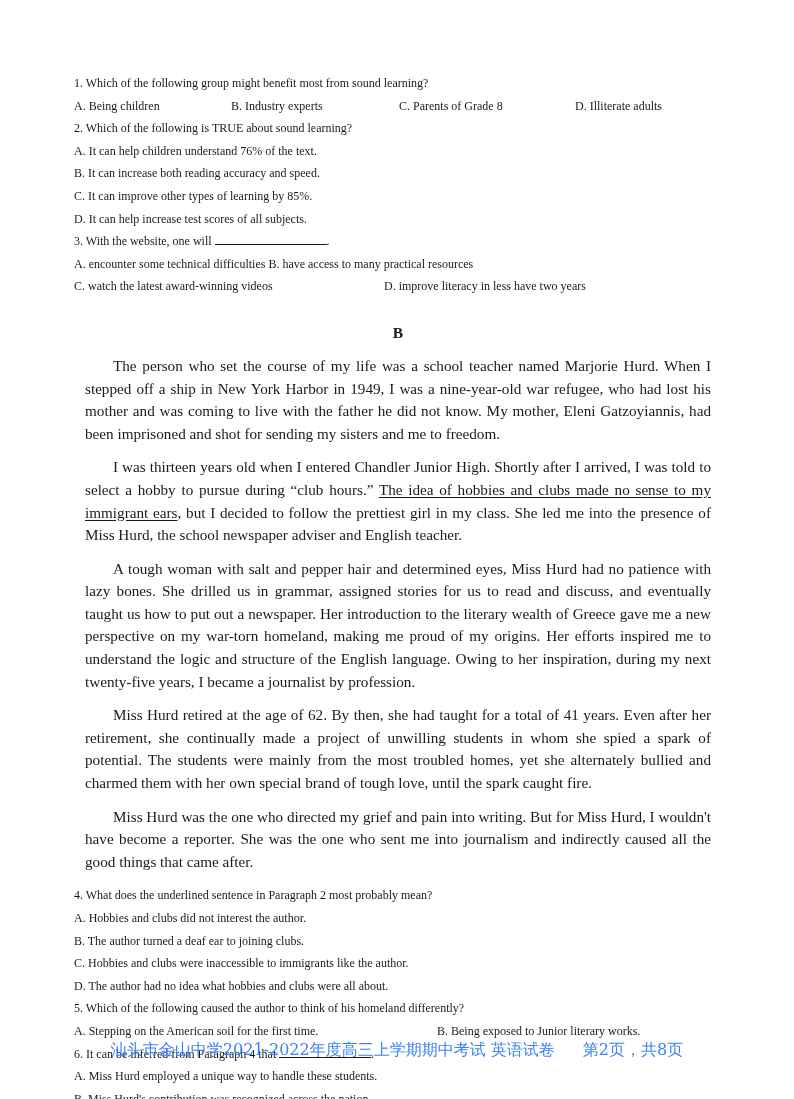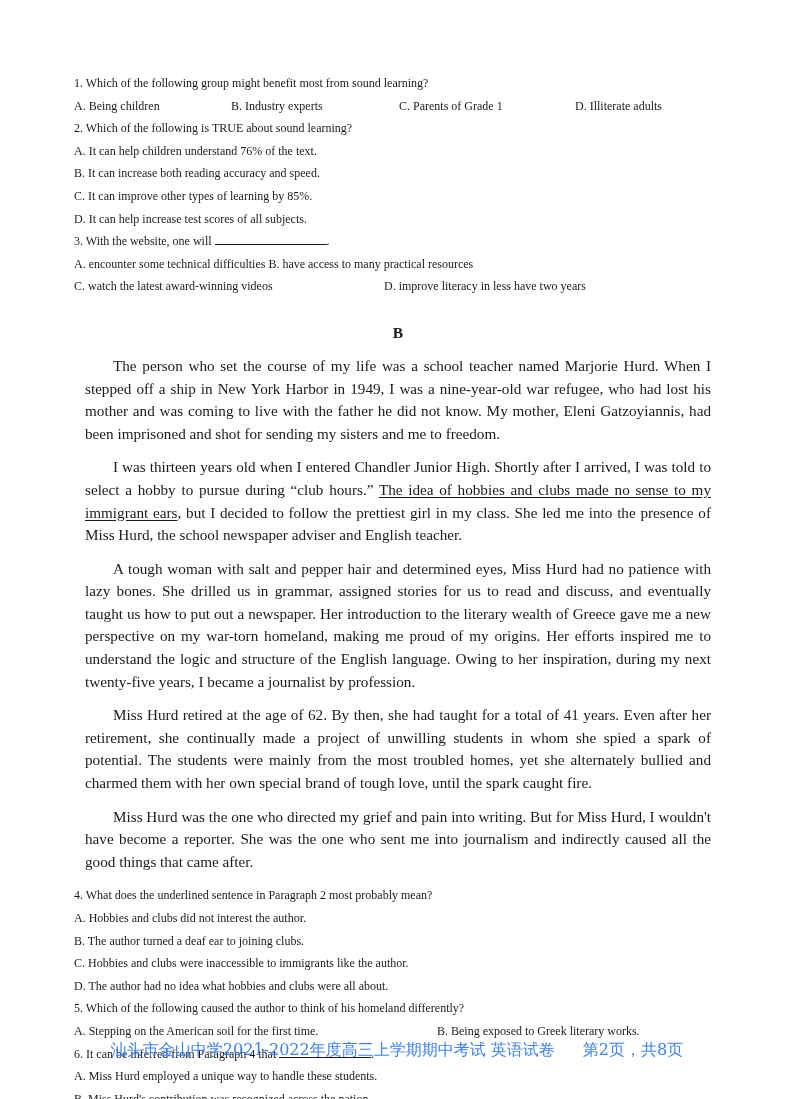--- a/index.html
+++ b/index.html
@@ -34,21 +34,21 @@
 </style>
 </head>
 <body>
 
 <div class="page">
 
   <div class="line">1. Which of the following group might benefit most from sound learning?</div>
   <div class="line">
     <span class="opt" style="left:0">A. Being children</span>
     <span class="opt" style="left:157px">B. Industry experts</span>
-    <span class="opt" style="left:325px">C. Parents of Grade 1</span>
+    <span class="opt" style="left:325px">C. Parents of Grade 8</span>
     <span class="opt" style="left:501px">D. Illiterate adults</span>
   </div>
 
   <div class="line">2. Which of the following is TRUE about sound learning?</div>
   <div class="line">A. It can help children understand 76% of the text.</div>
   <div class="line">B. It can increase both reading accuracy and speed.</div>
   <div class="line">C. It can improve other types of learning by 85%.</div>
   <div class="line">D. It can help increase test scores of all subjects.</div>
 
   <div class="line">
@@ -73,21 +73,21 @@
 
   <div class="line">4. What does the underlined sentence in Paragraph 2 most probably mean?</div>
   <div class="line">A. Hobbies and clubs did not interest the author.</div>
   <div class="line">B. The author turned a deaf ear to joining clubs.</div>
   <div class="line">C. Hobbies and clubs were inaccessible to immigrants like the author.</div>
   <div class="line">D. The author had no idea what hobbies and clubs were all about.</div>
 
   <div class="line">5. Which of the following caused the author to think of his homeland differently?</div>
   <div class="line">
     <span class="opt" style="left:0">A. Stepping on the American soil for the first time.</span>
-    <span class="opt" style="left:363px">B. Being exposed to Greek literary works.</span>
+    <span class="opt" style="left:363px">B. Being exposed to Junior literary works.</span>
   </div>
 
   <div class="line">
     <span>6. It can be inferred from Paragraph 4 that</span>
     <span class="blank" style="width:92px"></span><span>.</span>
   </div>
   <div class="line">A. Miss Hurd employed a unique way to handle these students.</div>
   <div class="line">B. Miss Hurd's contribution was recognized across the nation.</div>
   <div class="line">C. Students from troubled homes preferred When Hurd's teaching style.</div>
 </div>

